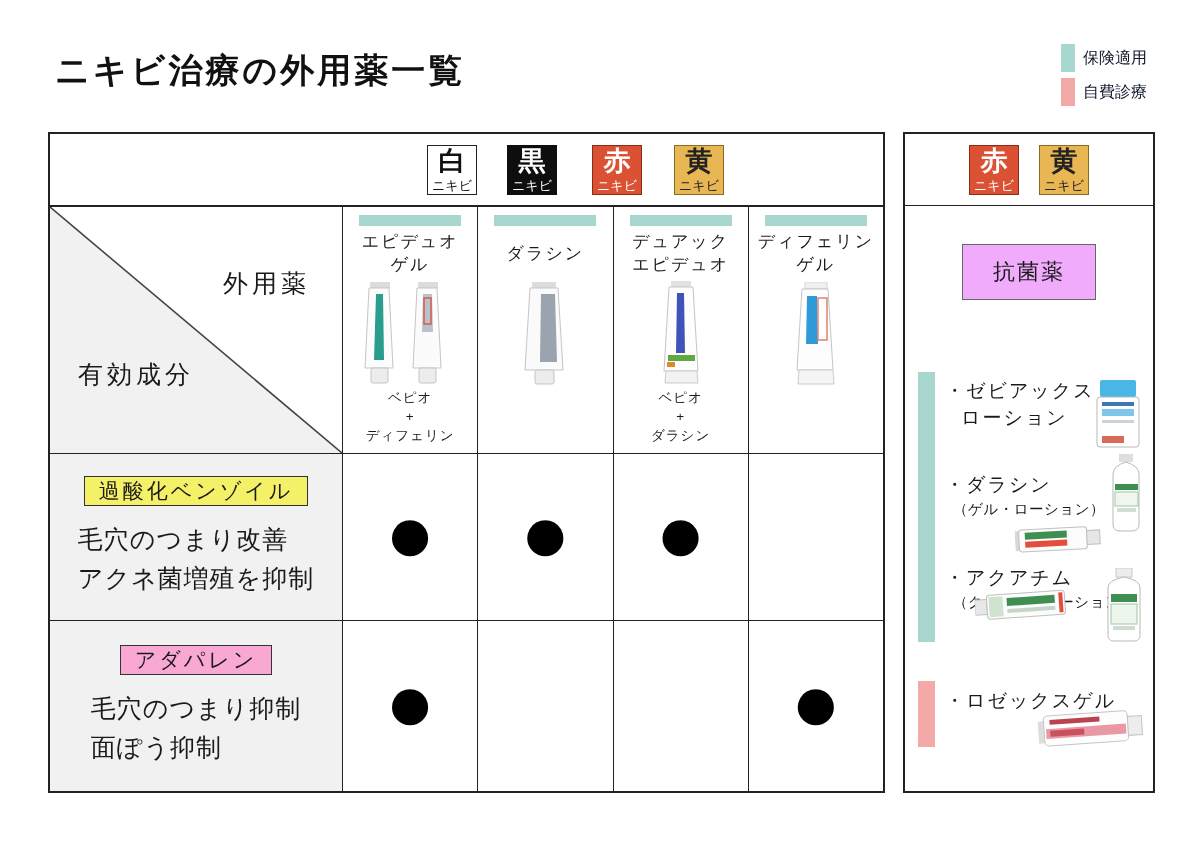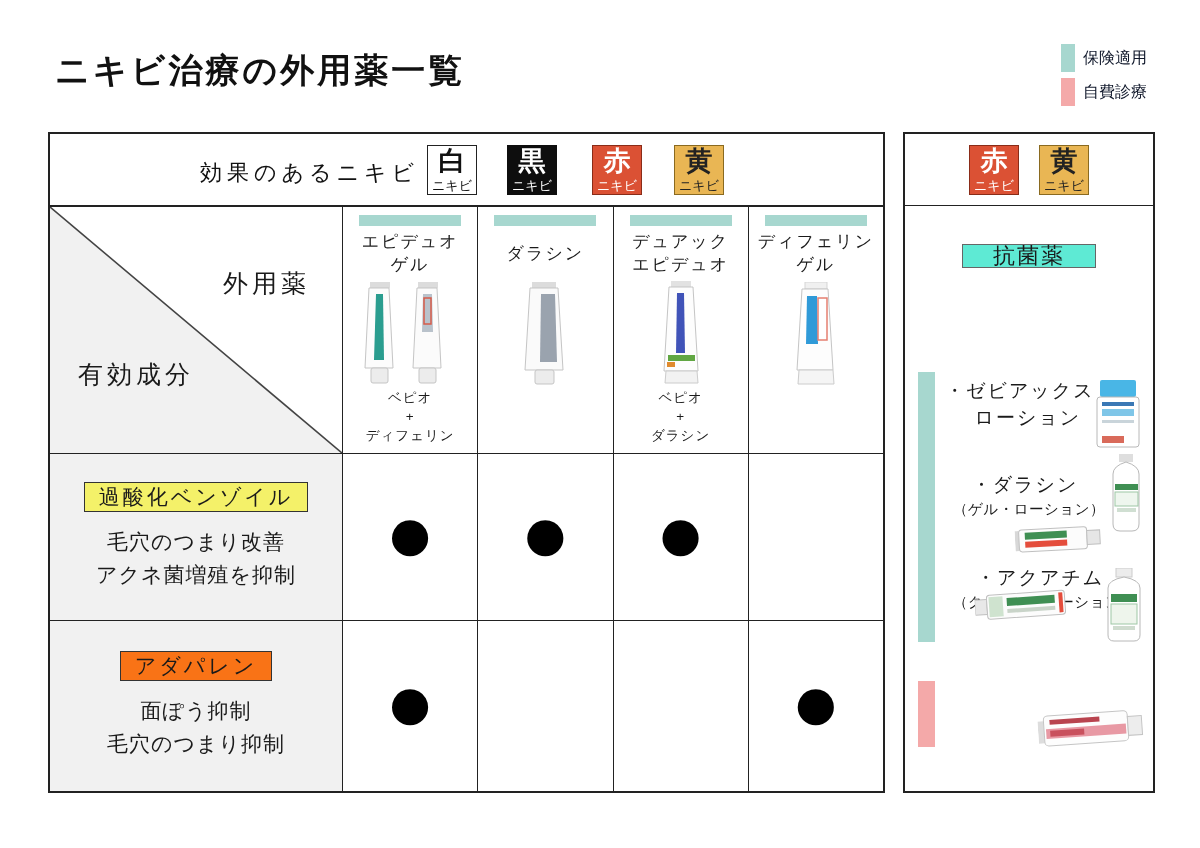--- a/index.html
+++ b/index.html
@@ -77,50 +77,50 @@
 
   .ingredient-cell {
     background: #f1f1f1; border-top: 1.5px solid #222;
     display: flex; flex-direction: column; align-items: center; justify-content: center;
   }
   .ingredient-tag {
     border: 1.5px solid #333; padding: 0 14px; font-size: 21px;
     letter-spacing: 3px; margin-bottom: 14px;
   }
   .tag-benzoyl { background: #f4f169; }
-  .tag-adapalene { background: #f97316; }
-  .ingredient-desc { font-size: 21px; line-height: 1.55; letter-spacing: 1px; text-align: center; }
+  .tag-adapalene { background: #f9a8d4; }
+  .ingredient-desc { font-size: 25px; line-height: 1.55; letter-spacing: 1px; text-align: left; }
 
   .dot-cell {
     border-top: 1.5px solid #222; border-left: 1.5px solid #222;
     display: flex; align-items: center; justify-content: center;
   }
   .dot-marker { font-size: 84px; line-height: 1; color: #000; transform: translateY(-4px); }
 
   
   .side-panel {
     position: absolute; left: 903px; top: 132px; width: 252px; height: 661px;
     border: 2px solid #222; background: #fff;
   }
   .side-head {
     height: 72px; border-bottom: 1.5px solid #222;
     display: flex; align-items: center; justify-content: center; gap: 20px;
   }
   .category-box {
-    margin: 38px auto 0 auto; width: 134px; height: 24px;
-    background: #5eead4; border: 1.5px solid #666;
+    margin: 38px auto 0 auto; width: 134px; height: 56px;
+    background: #f0abfc; border: 1.5px solid #666;
     display: flex; align-items: center; justify-content: center;
     font-size: 22px; letter-spacing: 2px;
   }
   .side-subtitle { text-align: center; font-size: 23px; letter-spacing: 2px; margin-top: 14px; }
 
   .side-bar-teal { position: absolute; left: 13px; top: 238px; width: 17px; height: 270px; background: #a7d7cf; }
   .side-bar-pink { position: absolute; left: 13px; top: 547px; width: 17px; height: 66px; background: #f4a9a9; }
 
-  .side-item { position: absolute; left: 40px; text-align: center; }
+  .side-item { position: absolute; left: 40px; }
   .side-item .l1 { font-size: 19px; letter-spacing: 2px; line-height: 1.4; }
   .side-item .l2 { font-size: 19px; letter-spacing: 2px; line-height: 1.4; padding-left: 16px; }
   .side-item.small2 .l2 { font-size: 14.5px; letter-spacing: 0.5px; padding-left: 8px; }
   .item-1 { top: 244px; }
   .item-2 { top: 338px; }
   .item-3 { top: 431px; }
   .item-4 { top: 554px; }
 
   .side-img { position: absolute; }
   .img-zebiax { left: 190px; top: 246px; }
@@ -142,21 +142,20 @@
   </div>
   <div class="legend-row">
     <div class="legend-swatch swatch-pink"></div>
     <div class="legend-label">自費診療</div>
   </div>
 </div>
 
 <div class="main-table">
 
   <div class="effect-header">
-    <div class="effect-header-label">効果のあるニキビ</div>
     <div class="acne-box acne-white eh-box b1">
       <span class="big">白</span>
       <span class="small">ニキビ</span>
     </div>
     <div class="acne-box acne-black eh-box b2">
       <span class="big">黒</span>
       <span class="small">ニキビ</span>
     </div>
     <div class="acne-box acne-red eh-box b3">
       <span class="big">赤</span>
@@ -286,22 +285,22 @@
   <div class="dot-cell">
       <span class="dot-marker">●</span>
     </div>
   <div class="dot-cell">
       <span class="dot-marker"></span>
     </div>
 
   <div class="ingredient-cell">
     <div class="ingredient-tag tag-adapalene">アダパレン</div>
     <div class="ingredient-desc">
+      <div>毛穴のつまり抑制</div>
       <div>面ぽう抑制</div>
-      <div>毛穴のつまり抑制</div>
     </div>
   </div>
   <div class="dot-cell">
       <span class="dot-marker">●</span>
     </div>
   <div class="dot-cell">
       <span class="dot-marker"></span>
     </div>
   <div class="dot-cell">
       <span class="dot-marker"></span>
@@ -334,20 +333,24 @@
     <div class="l1">・ゼビアックス</div>
     <div class="l2">ローション</div>
   </div>
   <div class="side-item item-2 small2">
     <div class="l1">・ダラシン</div>
     <div class="l2">（ゲル・ローション）</div>
   </div>
   <div class="side-item item-3 small2">
     <div class="l1">・アクアチム</div>
     <div class="l2">（クリーム・ローション）</div>
+  </div>
+  <div class="side-item item-4">
+    <div class="l1">・ロゼックスゲル</div>
+    <div class="l2"></div>
   </div>
 
   <svg class="side-img img-zebiax" width="46" height="68" viewBox="0 0 46 68">
     <rect x="5" y="0" width="36" height="17" rx="2" fill="#49b6e6"></rect>
     <rect x="2" y="17" width="42" height="50" rx="3" fill="#ffffff" stroke="#b8b8b8"></rect>
     <rect x="7" y="22" width="32" height="4" fill="#3a78b5"></rect>
     <rect x="7" y="29" width="32" height="7" fill="#7fc6e8"></rect>
     <rect x="7" y="40" width="32" height="3" fill="#c9d4da"></rect>
     <rect x="7" y="56" width="22" height="7" fill="#d96a5a"></rect>
   </svg>

